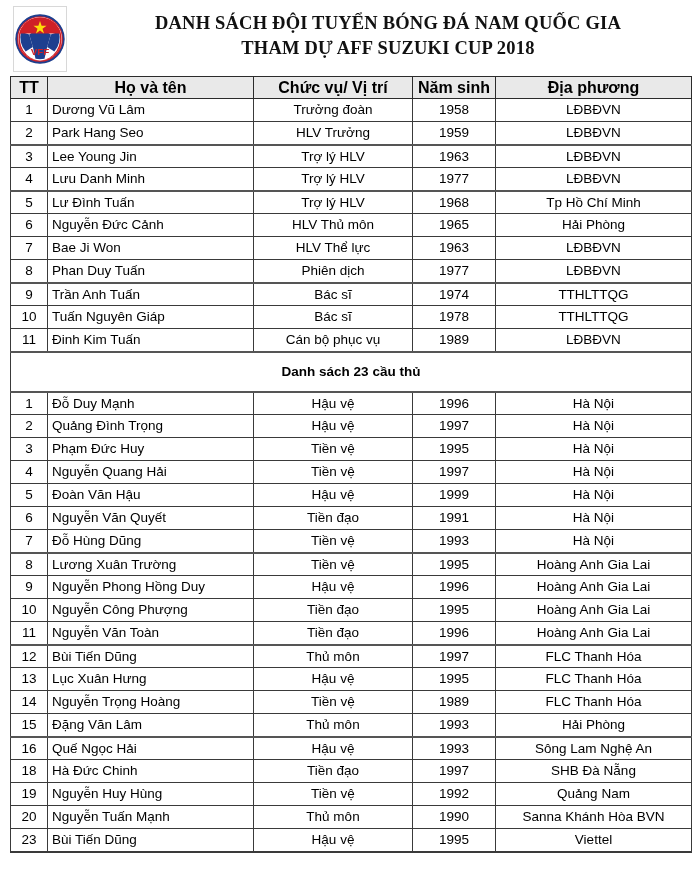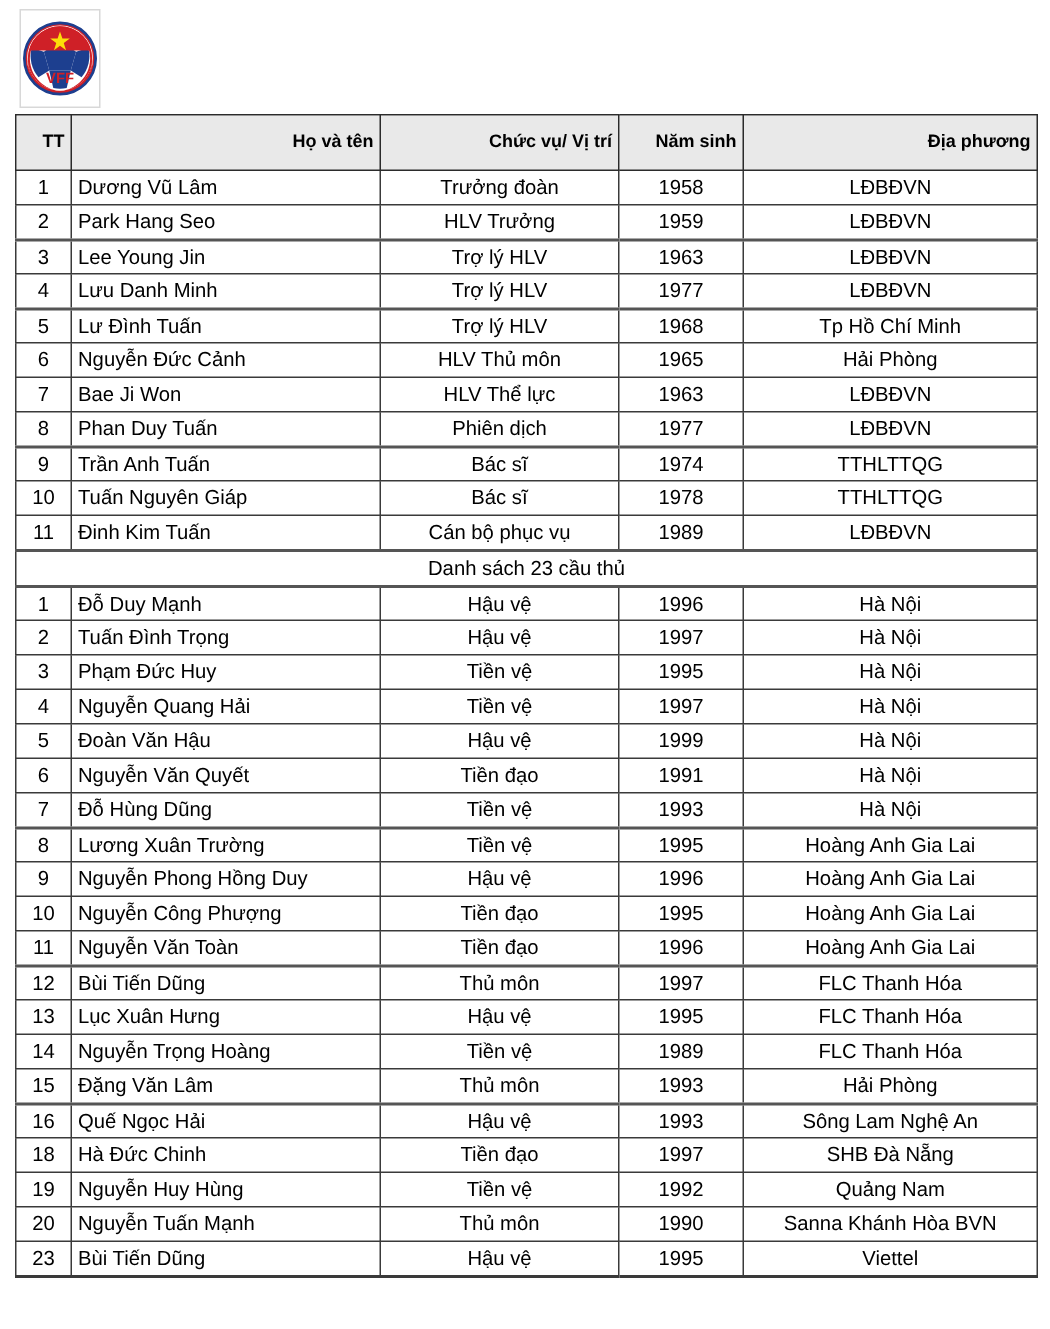--- a/index.html
+++ b/index.html
@@ -82,36 +82,36 @@
     height: 23px;
     padding: 0 4px;
     vertical-align: middle;
     line-height: 1.12;
     white-space: nowrap;
     overflow: hidden;
   }
   table.roster thead th {
     background: #e9e9e9;
     font-weight: bold;
-    text-align: right;
-    height: 37px;
-    font-size: 12px;
+    text-align: center;
+    height: 22px;
+    font-size: 16px;
     border-color: #2b2b2b;
   }
   .c-center { text-align: center; }
   .c-left   { text-align: left; padding-left: 6px; }
 
   
   tr.thick-bottom > td, tr.thick-bottom > th {
     border-bottom: 2px solid #555555;
   }
   tr.section-row td {
     text-align: center;
-    font-weight: normal;
-    height: 24px;
+    font-weight: bold;
+    height: 40px;
     font-size: 13.5px;
     border-top: 2px solid #555555;
     border-bottom: 2px solid #555555;
   }
   tr.last-row > td {
     border-bottom: 2px solid #3a3a3a;
   }
 </style>
 </head>
 <body>
@@ -135,20 +135,24 @@
           <path d="M8 22 L29 17 L50 22 L50 19 A24 24 0 0 0 8 19 Z" fill="#cf2027"></path>
         </g>
         <path d="M29 6 A24 24 0 0 1 52 24 L29 24 Z" fill="#cf2027"></path>
         <path d="M6 24 A24 24 0 0 1 29 6 L29 24 Z" fill="#cf2027"></path>
         <polygon points="29,10 30.8,15.2 36.3,15.2 31.8,18.5 33.5,23.8 29,20.5 24.5,23.8 26.2,18.5 21.7,15.2 27.2,15.2" fill="#fcdd09"></polygon>
         <text x="29" y="48" text-anchor="middle" font-family="Liberation Sans, sans-serif" font-size="11" font-weight="bold" fill="#cf2027">VFF</text>
         <circle cx="29" cy="30" r="26.5" fill="none" stroke="#1d3f8f" stroke-width="2"></circle>
       </svg>
     </div>
 
+    <div class="title-block">
+      <div class="title-line">DANH SÁCH ĐỘI TUYỂN BÓNG ĐÁ NAM QUỐC GIA</div>
+      <div class="title-line">THAM DỰ AFF SUZUKI CUP 2018</div>
+    </div>
   </div>
 
   <div class="table-wrap">
     <table class="roster">
       <colgroup>
         <col class="c-tt">
           <col class="c-name">
           <col class="c-pos">
           <col class="c-year">
           <col class="c-loc">
@@ -245,21 +249,21 @@
           </tr>
           <tr>
             <td class="c-center">1</td>
             <td class="c-left">Đỗ Duy Mạnh</td>
             <td class="c-center">Hậu vệ</td>
             <td class="c-center">1996</td>
             <td class="c-center">Hà Nội</td>
           </tr>
           <tr>
             <td class="c-center">2</td>
-            <td class="c-left">Tuấn Đình Trọng</td>
+            <td class="c-left">Quảng Đình Trọng</td>
             <td class="c-center">Hậu vệ</td>
             <td class="c-center">1997</td>
             <td class="c-center">Hà Nội</td>
           </tr>
           <tr>
             <td class="c-center">3</td>
             <td class="c-left">Phạm Đức Huy</td>
             <td class="c-center">Tiền vệ</td>
             <td class="c-center">1995</td>
             <td class="c-center">Hà Nội</td>

